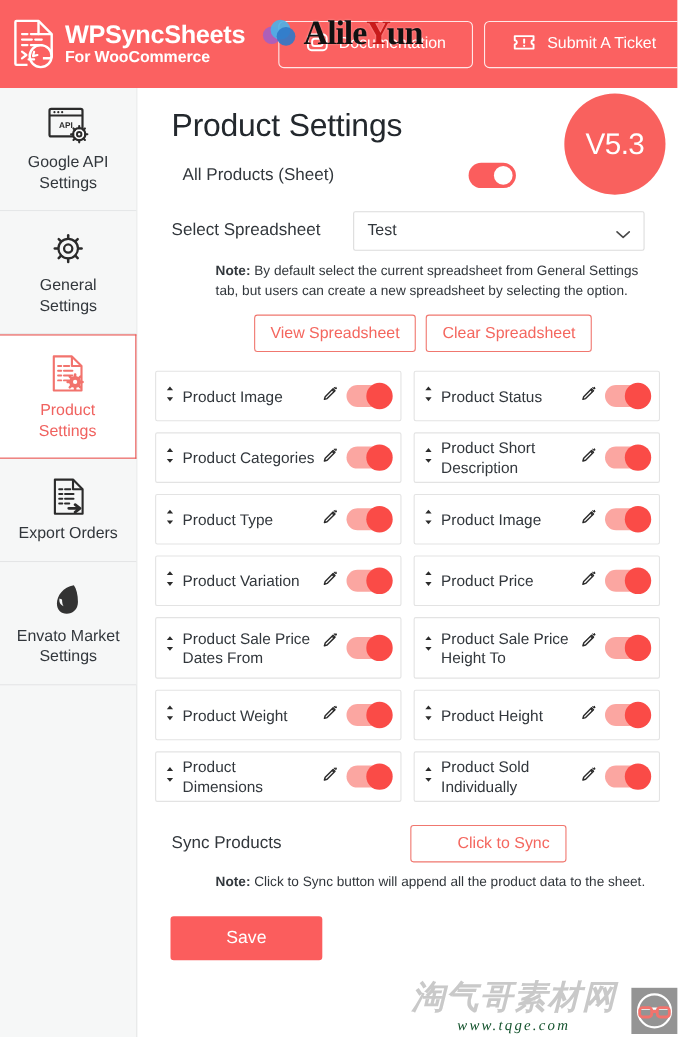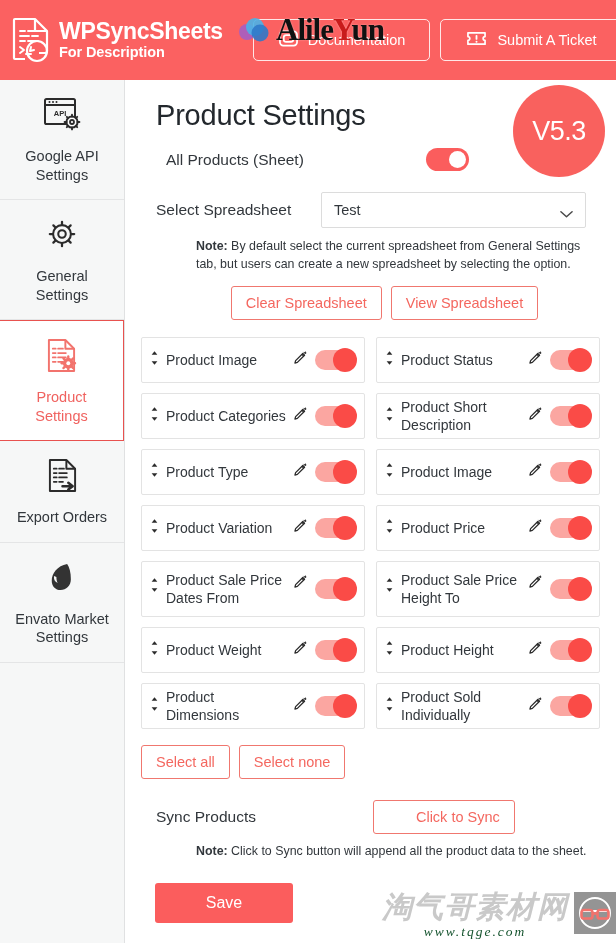--- a/index.html
+++ b/index.html
@@ -68,21 +68,21 @@
     background:#f6f7f7;
   }
   .side-item.active {
     background:#ffffff;
     border:1px solid #e8524f;
     border-left:none;
     z-index:2;
   }
   .side-icon { height:36px; display:flex; align-items:center; justify-content:flex-end; }
   .side-label {
-    font-size:14.5px; color:#32373c; text-align:center; line-height:1.28;margin-top:8px;
+    font-size:14.5px; color:#32373c; text-align:center; line-height:1.28;
   }
   .side-item.active .side-label { color:#f0625f; }
   .side-filler { background:#f6f7f7; flex:1; }
 
   
   .main {
     position:absolute; left:125px; top:80px; width:491px; height:863px;
     background:#fff; padding:16px 16px 0 16px;
   }
   .page-title {
@@ -176,21 +176,21 @@
     margin-top:22px;
     width:138px; height:40px;
     background:#fb5d5d; color:#fff; border:none; border-radius:3px;
     font-size:16px; cursor:pointer;
     margin-left:14px;
   }
 
   
   .wm-bottom {
     position:absolute; right:0px; bottom:3px;
-    display:flex; align-items:flex-start; gap:0px; pointer-events:none;
+    display:flex; align-items:flex-end; gap:8px; pointer-events:none;
   }
   .wm-cn {
     font-family:"DejaVu Sans", sans-serif;
     font-size:30px; font-weight:bold; color:#c9c9c9;
     font-style:italic; letter-spacing:1px; line-height:1;
   }
   .wm-url {
     font-family:"Liberation Serif","DejaVu Serif",serif;
     font-size:13.5px; color:#14532d; font-style:italic;
     letter-spacing:2px; text-align:center; margin-top:2px;
@@ -221,21 +221,21 @@
               <path d="M16 24 h10"></path>
           </g>
           <path d="M8 30 l4 3 l-4 3" fill="none" stroke="#fff" stroke-width="2" stroke-linecap="round" stroke-linejoin="round"></path>
           <path d="M14 37 h5" stroke="#fff" stroke-width="2" stroke-linecap="round"></path>
           <circle cx="25" cy="34" r="10" fill="none" stroke="#fff" stroke-width="2.2"></circle>
           <path d="M19 30 l-1 4 l4 -1" fill="none" stroke="#fff" stroke-width="2" stroke-linecap="round" stroke-linejoin="round"></path>
         </svg>
       </span>
       <span class="brand-text">
         <span class="brand-title">WPSyncSheets</span>
-        <span class="brand-sub">For Description</span>
+        <span class="brand-sub">For WooCommerce</span>
       </span>
     </div>
 
     <div class="hdr-btns">
       <button class="hdr-btn">
         <span>
           <svg viewBox="0 0 22 20" width="21" height="19">
             <rect x="2" y="2.5" width="18" height="15" rx="3.5" fill="none" stroke="#fff" stroke-width="1.8"></rect>
             <rect x="6" y="6.5" width="10" height="7" rx="2.5" fill="none" stroke="#fff" stroke-width="1.8"></rect>
           </svg>
@@ -407,22 +407,22 @@
           <svg viewBox="0 0 14 9" width="13" height="9">
             <path d="M1 1.5 L7 7 L13 1.5" fill="none" stroke="#4a4a4a" stroke-width="1.6" stroke-linecap="round" stroke-linejoin="round"></path>
           </svg>
         </span>
       </div>
     </div>
 
     <p class="note"><b>Note:</b><span> By default select the current spreadsheet from General Settings tab, but users can create a new spreadsheet by selecting the option.</span></p>
 
     <div class="ss-btns">
+      <button class="btn-outline">View Spreadsheet</button>
       <button class="btn-outline">Clear Spreadsheet</button>
-      <button class="btn-outline">View Spreadsheet</button>
     </div>
 
     <div class="field-grid" id="field-grid">
         <div class="field-cell">
           <span class="drag-handle"><svg viewBox="0 0 12 18" width="11" height="16">
               <path d="M6 1.5 L9.2 5.4 L2.8 5.4 Z" fill="#2b2b2b"></path>
               <path d="M6 16.5 L9.2 12.6 L2.8 12.6 Z" fill="#2b2b2b"></path>
             </svg></span>
           <span class="field-label">Product Image</span>
           <span class="pencil"><svg viewBox="0 0 16 16" width="14" height="14">
@@ -596,24 +596,20 @@
           <span class="field-label">Product Sold Individually</span>
           <span class="pencil"><svg viewBox="0 0 16 16" width="14" height="14">
               <path d="M2.2 13.8 L3 11 L11.2 2.8 L13.2 4.8 L5 13 Z" fill="none" stroke="#2b2b2b" stroke-width="1.5" stroke-linejoin="round"></path>
               <path d="M10.2 3.8 L12.2 5.8" stroke="#2b2b2b" stroke-width="1.5"></path>
               <path d="M12.4 1.4 l1.1 1.1 M14.2 1.1 l0 1.6 M13.2 2.2 l1.6 0" stroke="#2b2b2b" stroke-width="1.1" stroke-linecap="round"></path>
             </svg></span>
           <span class="toggle-pill"></span>
         </div>
       </div>
 
-    <div class="select-btns">
-      <button class="btn-outline">Select all</button>
-      <button class="btn-outline">Select none</button>
-    </div>
 
     <div class="row-sync">
       <span class="lbl-sync">Sync Products</span>
       <button class="btn-outline btn-sync">Click to Sync</button>
     </div>
 
     <p class="note note2"><b>Note:</b><span> Click to Sync button will append all the product data to the sheet.</span></p>
 
     <button class="btn-save">Save</button>
   </div>

